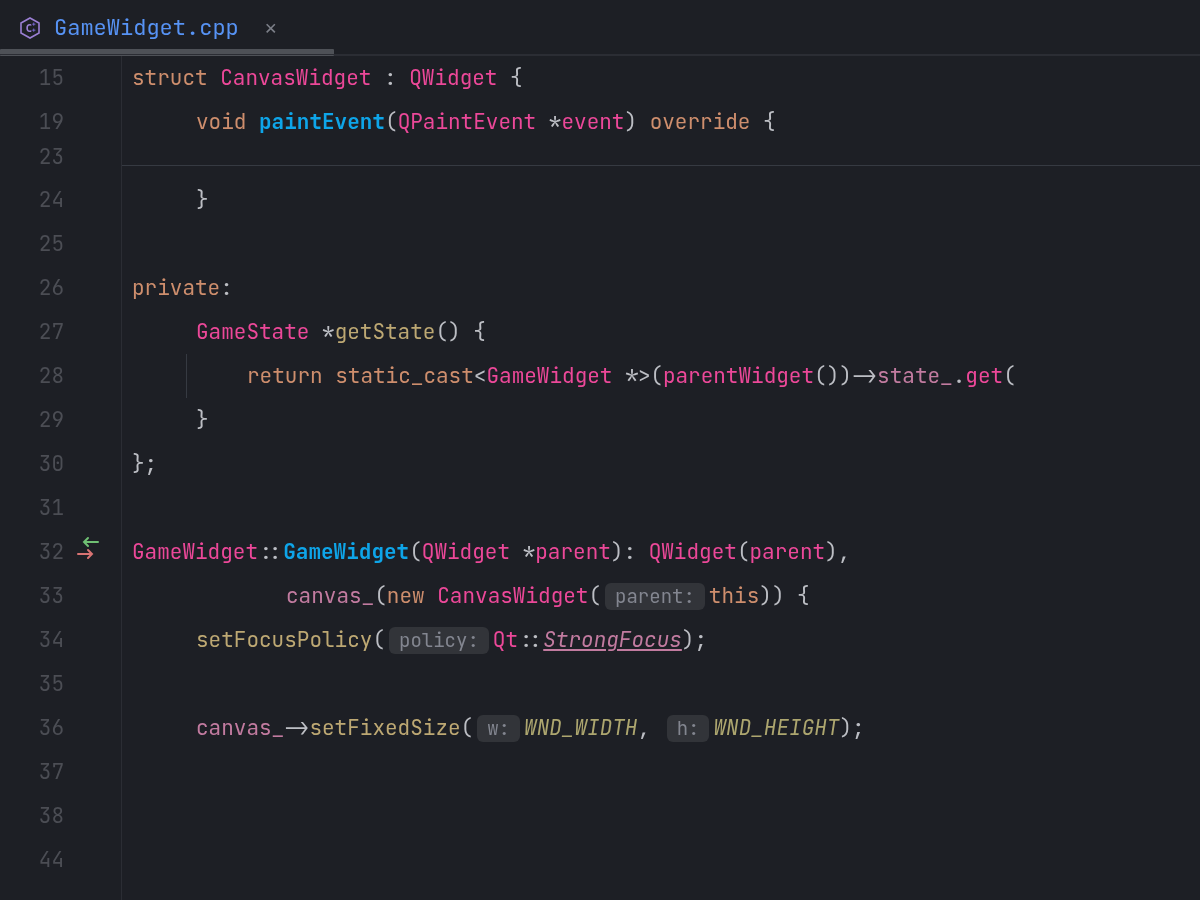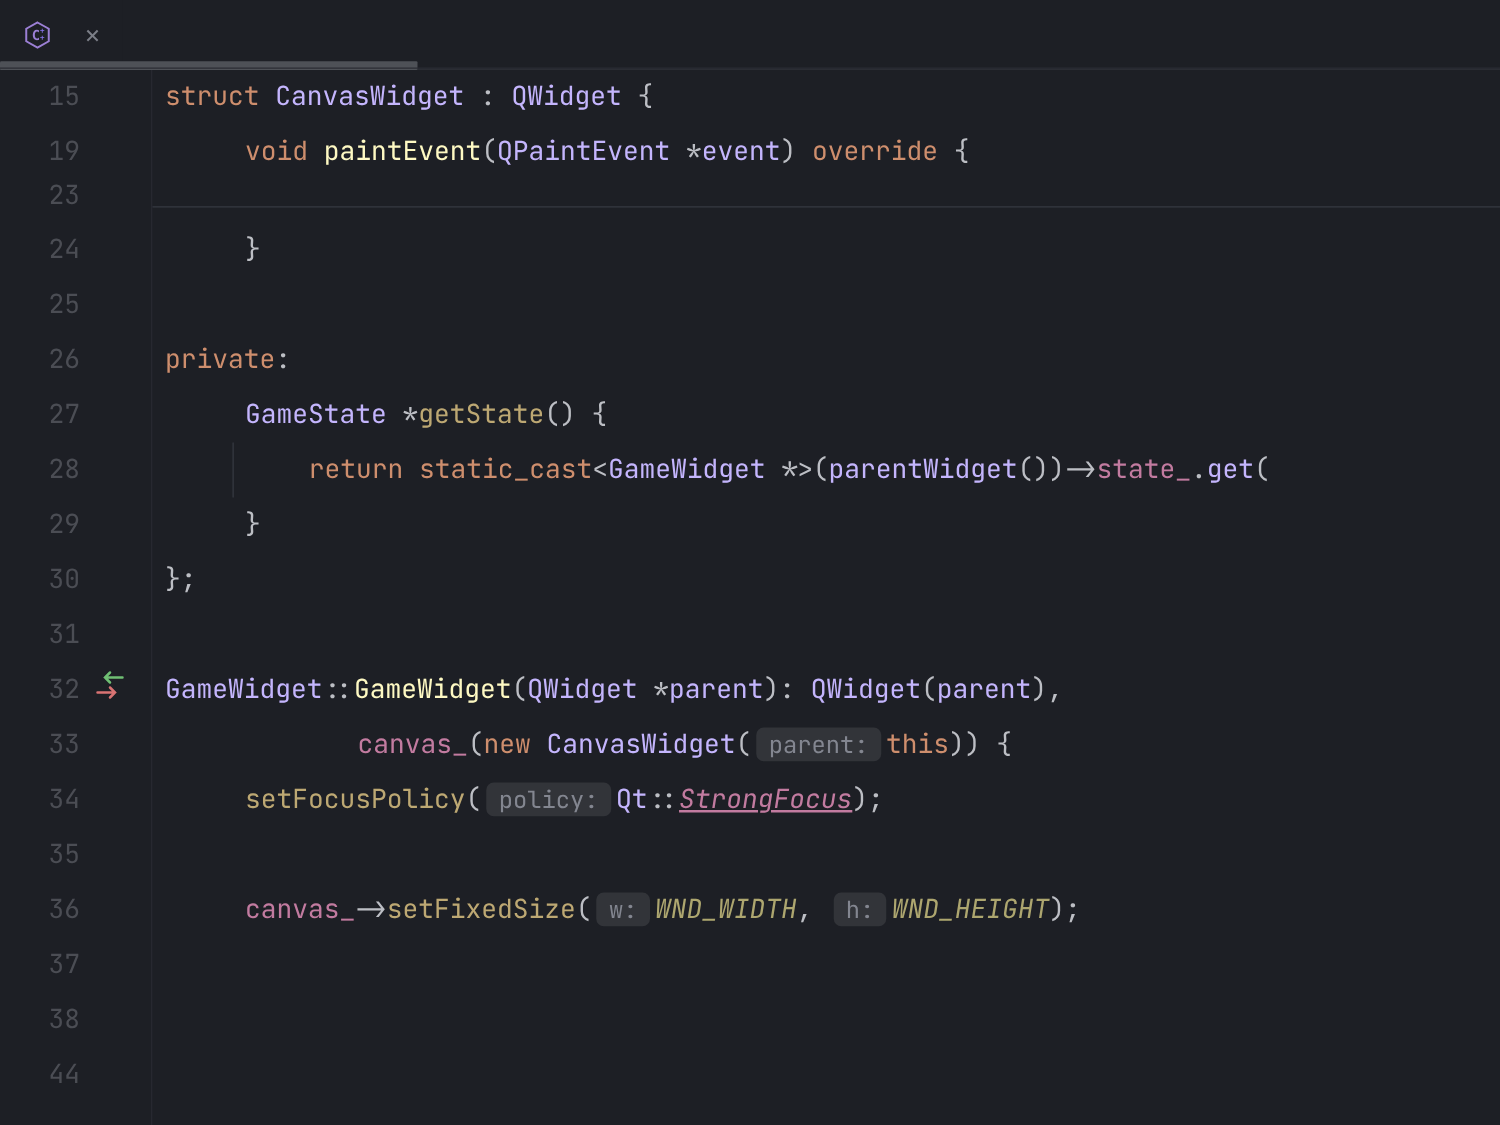--- a/index.html
+++ b/index.html
@@ -108,23 +108,23 @@
   }
   .sticky-separator{
     position:absolute;
     left:0; right:0;
     height:1px;
     background:#363a42;
   }
 
   
   .kw     { color: #ce8e6d; }           
-  .fnY    { color: #fef9c3; }           
+  .fnY    { color: #0ea5e9; font-weight: bold; }           
   .call   { color: #bda873; }           
-  .ident  { color: #c4b5fd; }
+  .ident  { color: #ec4899; }
   .op     { color: #bcbec4; }
   .punc   { color: #bcbec4; }
   .field  { color: #c27ba0; }           
   .constU { color: #ada66f; font-style: italic;}    
   .enumr  { color: #c27ba0; font-style: italic; text-decoration: underline; }
   .hintbg {
     background: #323439;
     border-radius: 6px;
     padding: 1px 10px;
     color: #838690;
@@ -147,20 +147,21 @@
 <div class="tabbar">
   <div class="tab">
     <span class="file-icon">
       <svg viewBox="0 0 24 24" fill="none">
         <path d="M12 2 L21 7 V17 L12 22 L3 17 V7 Z" stroke="#9b7fd4" stroke-width="1.6" fill="none"></path>
         <text x="7.4" y="16" font-size="11" font-family="Consolas, monospace" font-weight="700" fill="#9b7fd4">C</text>
         <text x="14" y="10" font-size="6" font-family="Consolas, monospace" font-weight="700" fill="#8a74f0">+</text>
         <text x="14" y="16" font-size="6" font-family="Consolas, monospace" font-weight="700" fill="#8a74f0">+</text>
       </svg>
     </span>
+    <span class="file-label">GameWidget.cpp</span>
     <span class="close-x">✕</span>
   </div>
   <div class="tabbar-scroll"></div>
 </div>
 
 <div class="editor">
 
   <div class="gutter">
     <span class="ln" style="top:0px">15</span>
     <span class="ln" style="top:44px">19</span>

